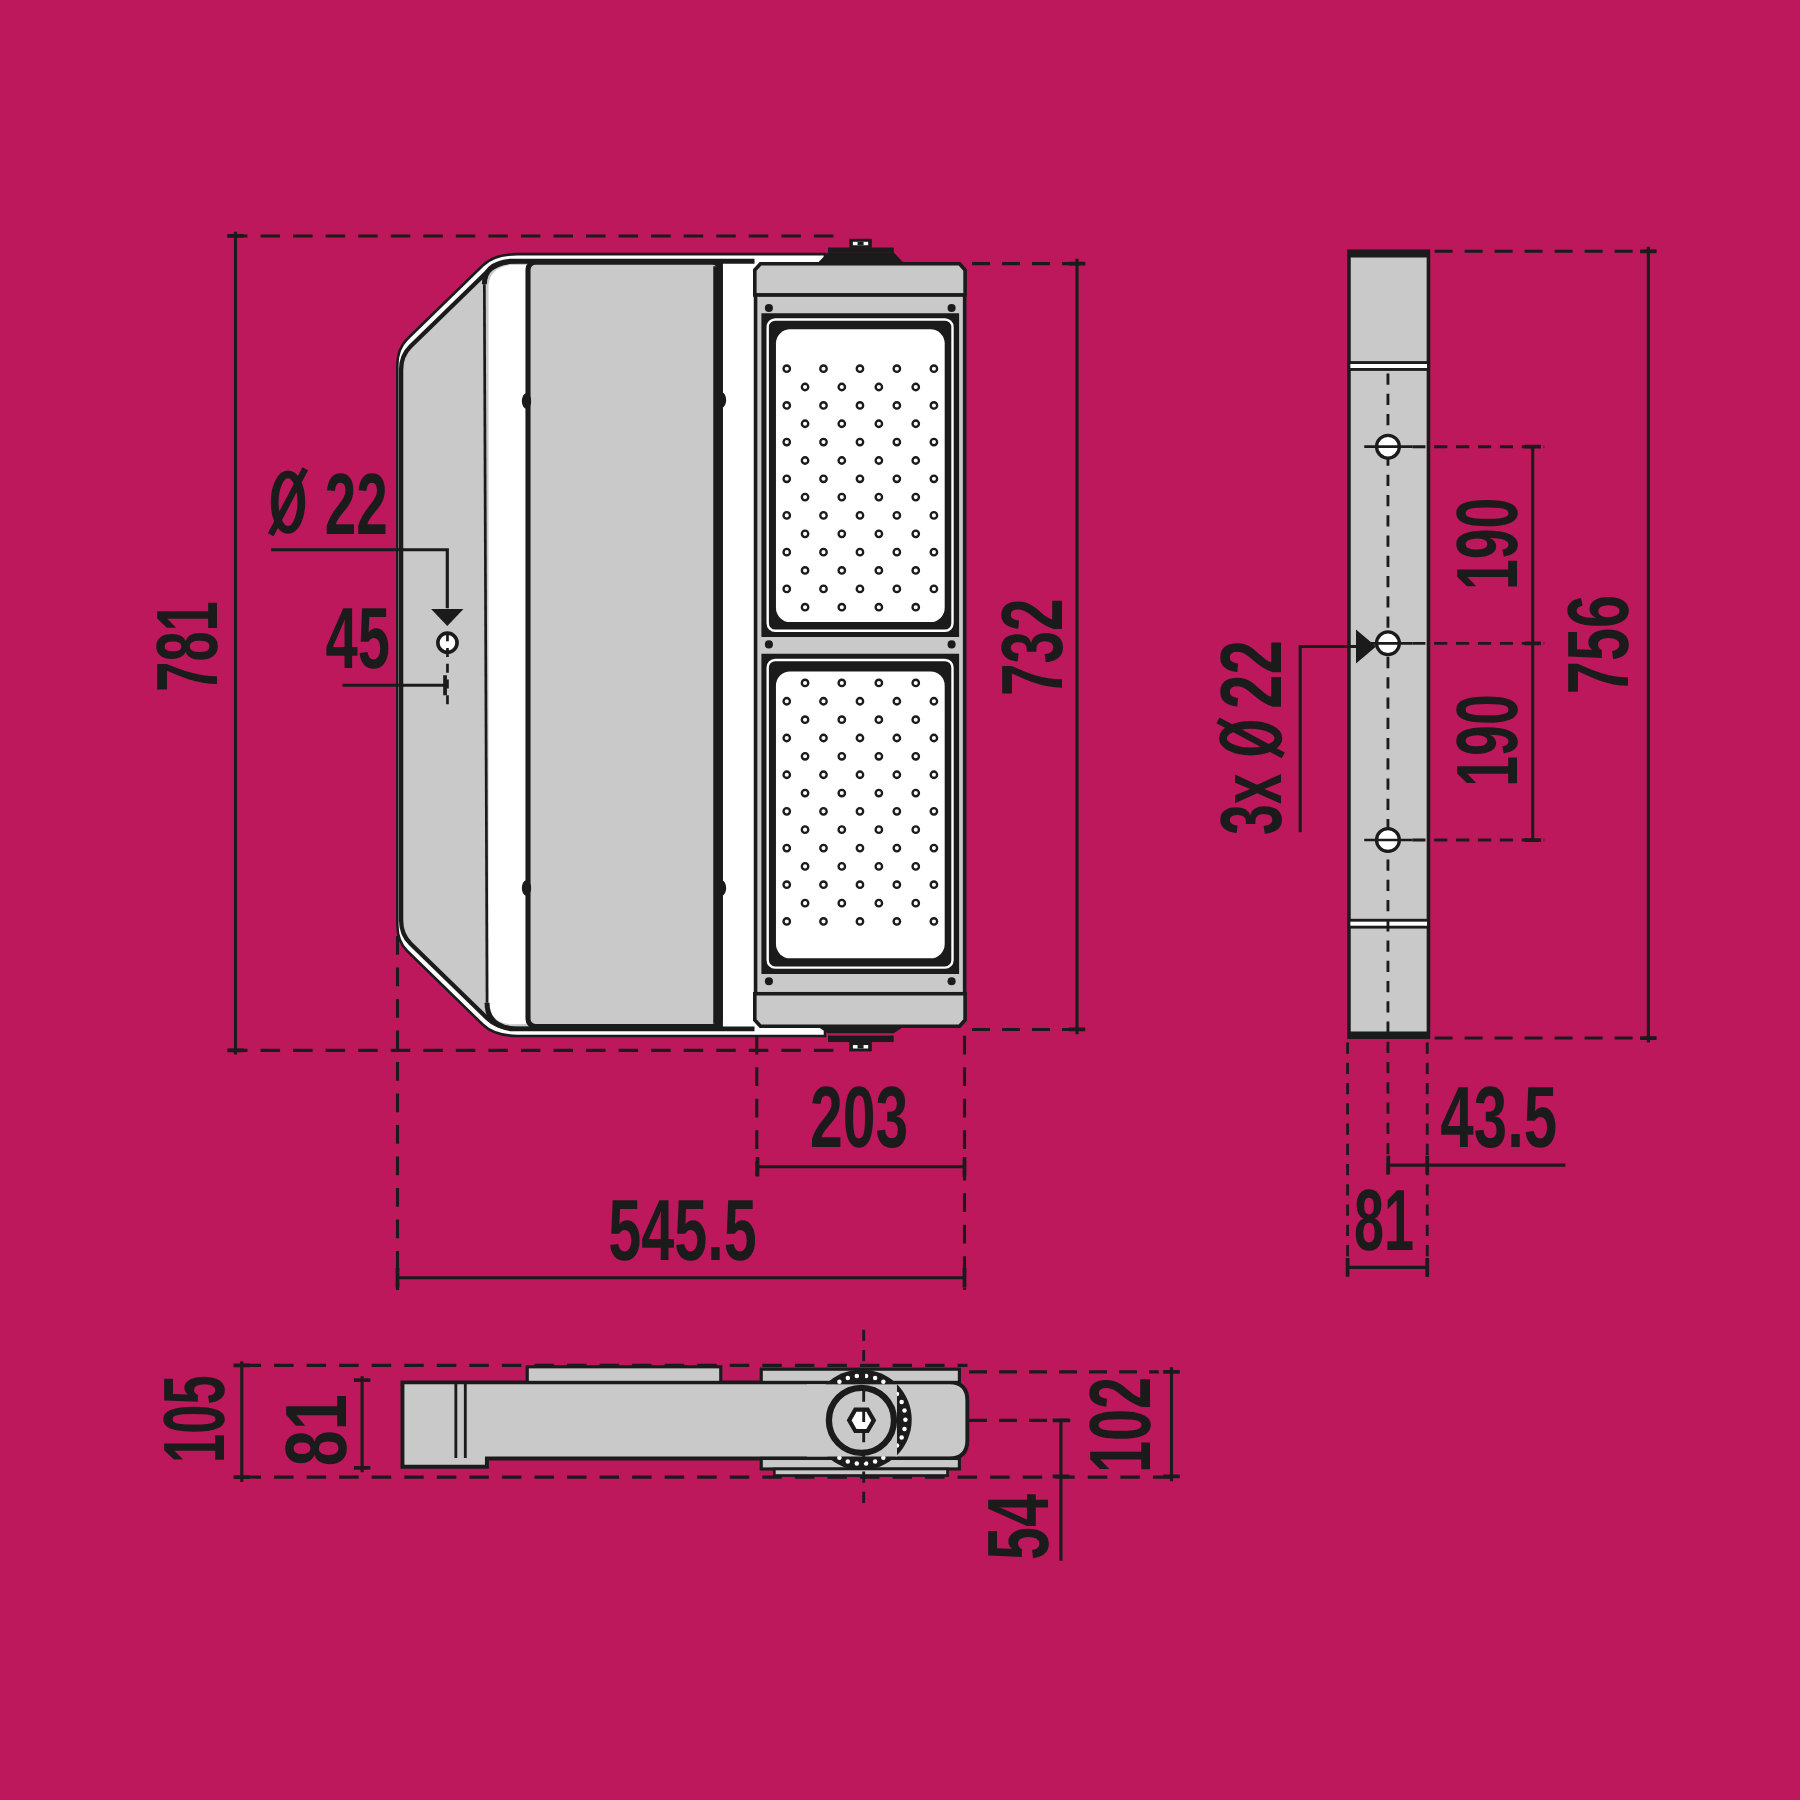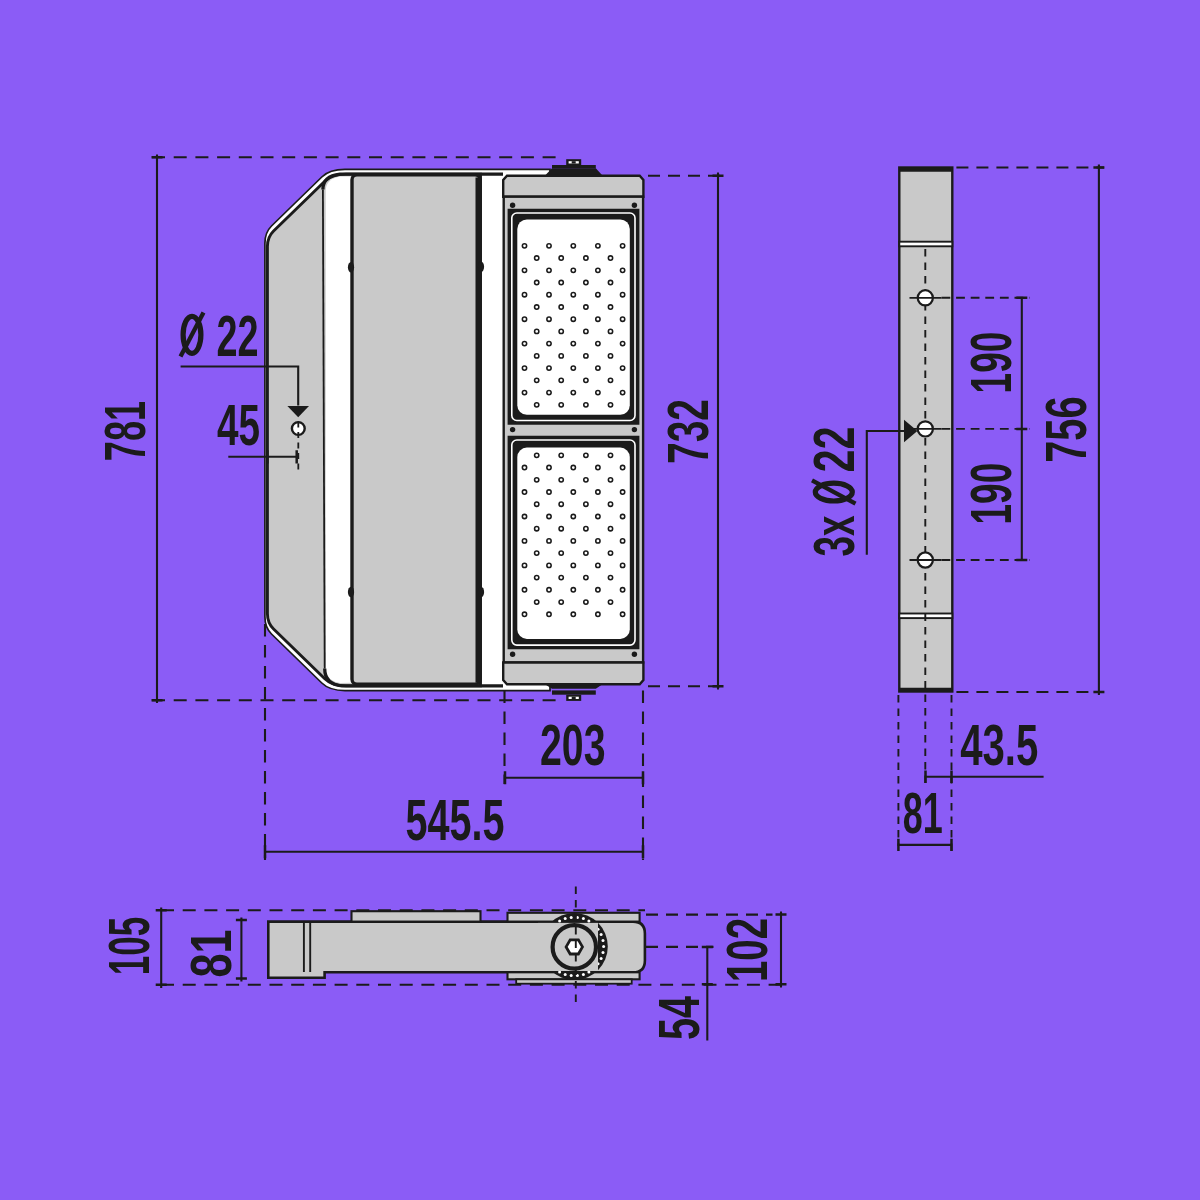--- a/index.html
+++ b/index.html
@@ -1,16 +1,16 @@
 <!DOCTYPE html>
 <html><head>
 <meta charset="utf-8">
 <style>
 html,body{margin:0;padding:0;background:#ffffff;}
-#page{width:1200px;height:1200px;position:relative;background:#8b5cf6;}
+#page{width:1200px;height:1200px;position:relative;background:#be185d;}
 text{font-family:"Liberation Sans",sans-serif;font-weight:bold;font-size:58px;fill:#1b1b1b;}
 </style>
 </head>
 <body>
 <div id="page">
 <svg width="1200" height="1200" viewBox="0 0 1200 1200">
 
 <path d="M550,169.4 H345 Q329.5,169.4 321.8,177 L271.5,226 Q264.9,232.5 264.9,243.2 V616.8 Q264.9,627.5 271.5,634 L321.8,683 Q329.5,690.6 345,690.6 H550 Z" fill="#ffffff" stroke="#1b1b1b" stroke-width="1.7"></path>
 
 <path d="M480.5,174.1 H346 Q332,174.1 324.8,181.2 L273.6,231 Q267.4,237 267.4,246.5 V613.5 Q267.4,623 273.6,629 L324.8,678.8 Q332,685.9 346,685.9 H480.5 Z" fill="#c9c9c9" stroke="#1b1b1b" stroke-width="2.9"></path>

